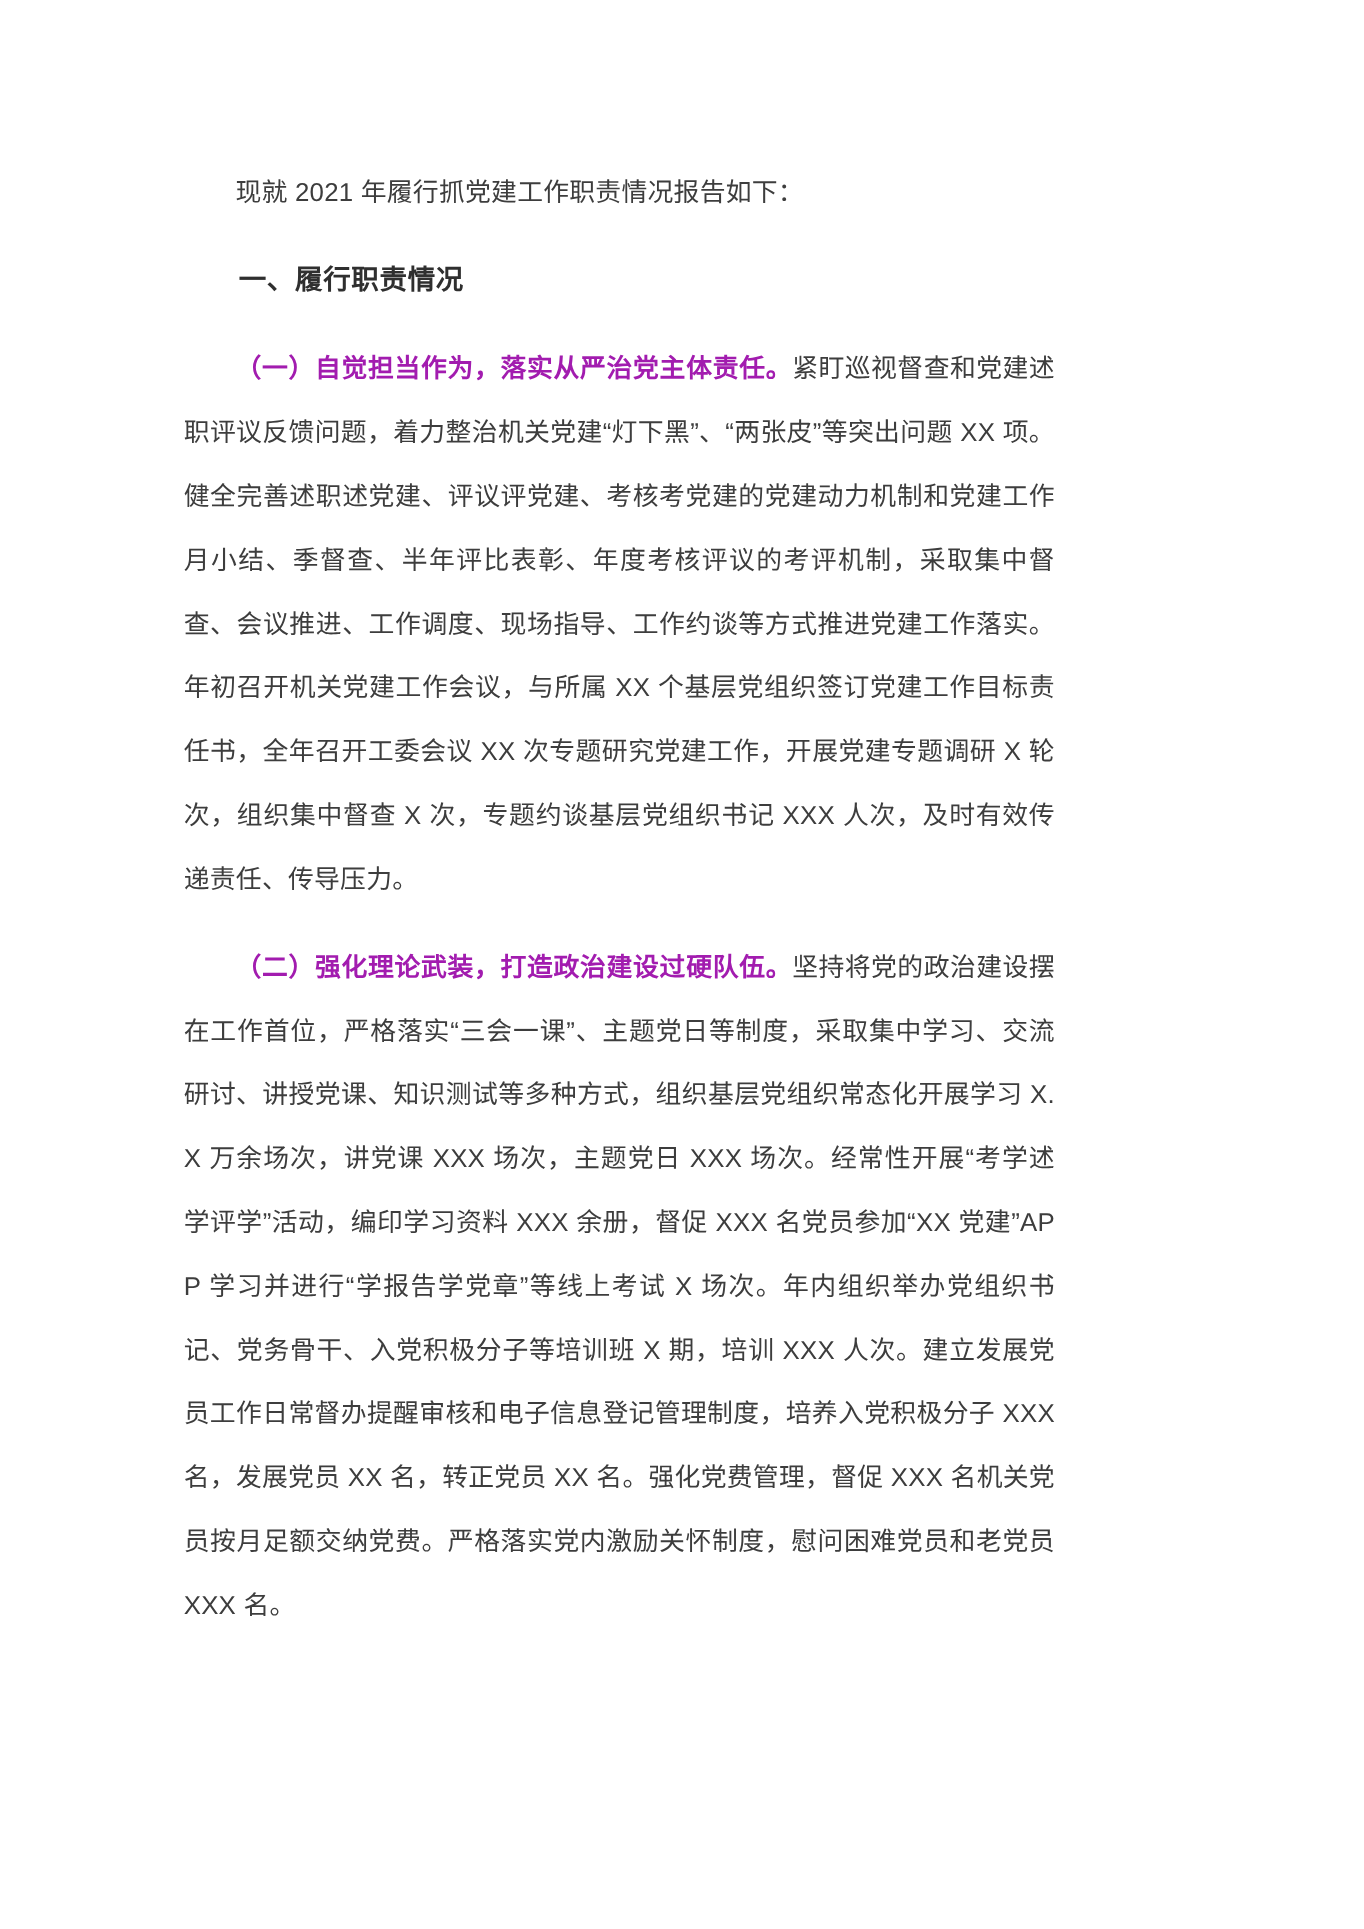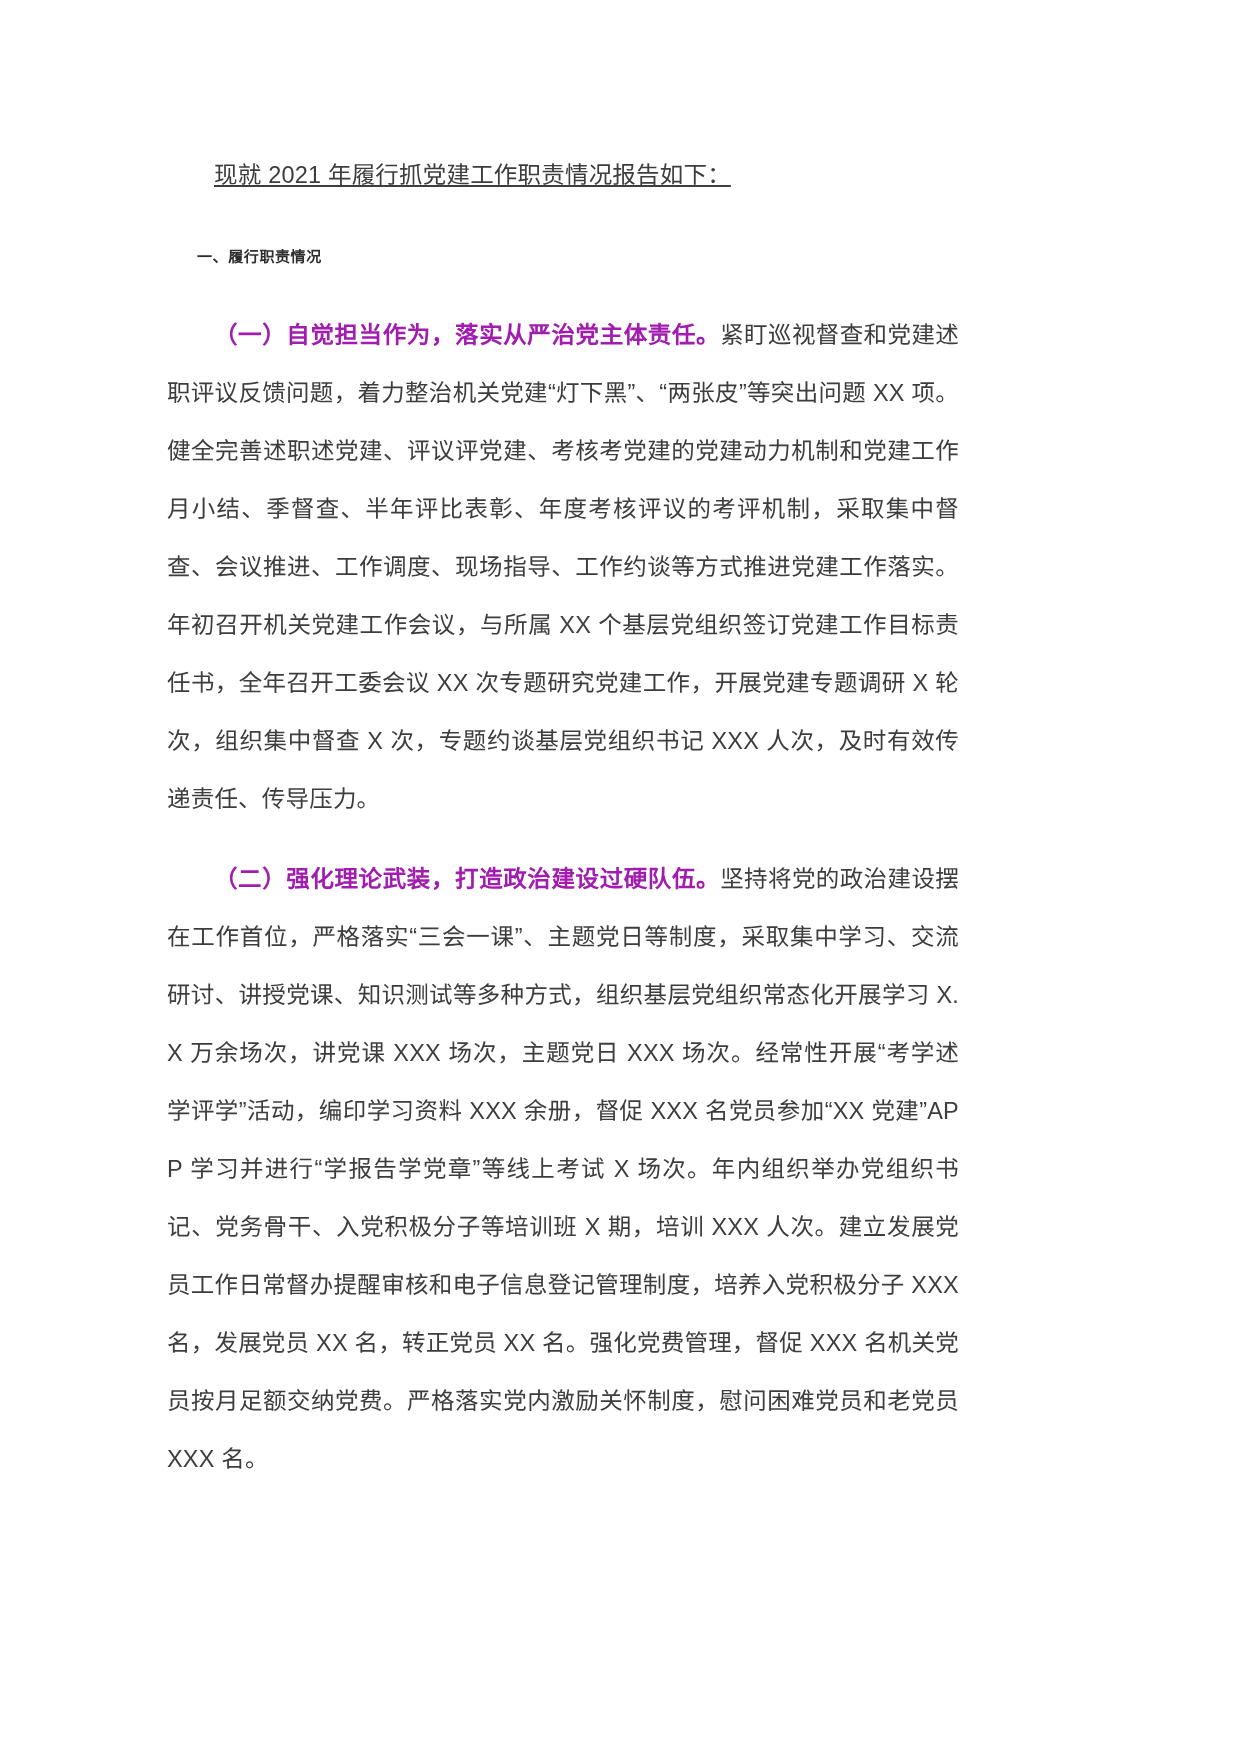--- a/index.html
+++ b/index.html
@@ -30,26 +30,25 @@
     line-height: 58px;
     color: #3d3d3d;
     text-align: justify;
     text-justify: inter-ideograph;
     letter-spacing: 0.2px;
     text-indent: 2em;
     word-break: break-all;
   }
   .para.intro {
     margin-bottom: 10px;
-    text-decoration: underline;
   }
   .heading {
     margin: 0 0 6px 0;
-    font-family: Liberation Sans, sans-serif;
-    font-size: 15px;
+    font-family: Liberation Mono, monospace;
+    font-size: 25px;
     line-height: 58px;
     color: #2f2f2f;
     font-weight: bold;
     text-indent: 2em;
     letter-spacing: 0.6px;
   }
   .para .lead {
     font-weight: bold;
     color: #a21caf;
     letter-spacing: 0.4px;

